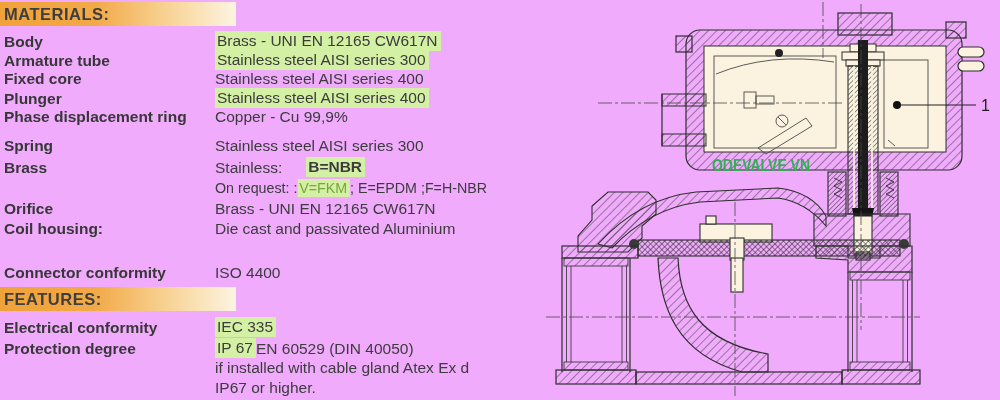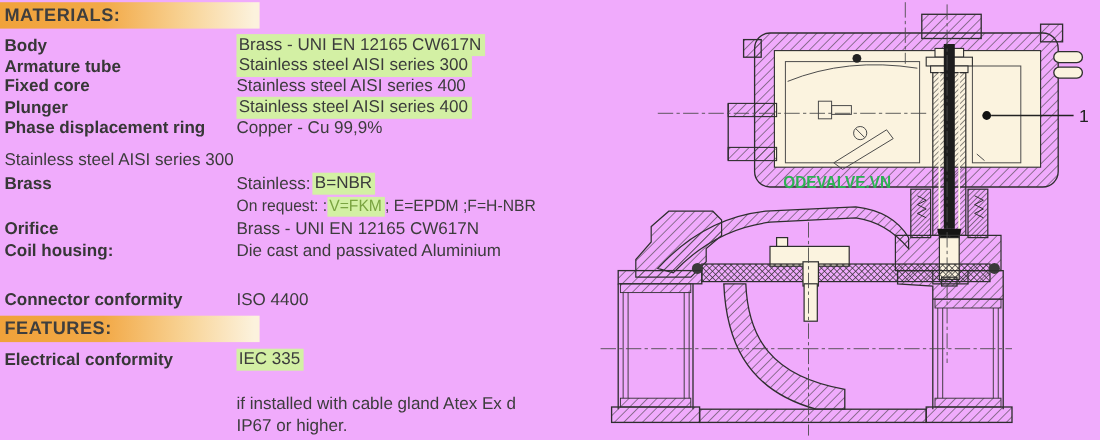--- a/index.html
+++ b/index.html
@@ -20,21 +20,21 @@
   }
   .band-materials{top:2px;}
   .band-features{top:287px;}
   .row{position:absolute;left:4px;right:0;display:flex;align-items:center;
        font-size:15.5px;line-height:19px;white-space:nowrap;}
   .row .lbl{width:211px;flex:0 0 211px;font-weight:bold;color:#373737;}
   .row .val{color:#3c3c3c;}
   .hl{background:#d3f0a4;padding:0 3px 1px 2px;}
   .green{color:#7aa441;}
   .hl-dark{color:#59664d;}
-  .gap-std{margin-left:2px;}
+  .gap-std{margin-left:24px;font-weight:bold;}
   .condensed{transform:scaleX(.95);transform-origin:left center;font-size:15px;}
   
   .r0{top:31px}.r1{top:50px}.r2{top:69px}.r3{top:88px}.r4{top:107px}
   .r5{top:136px}.r6{top:157px}.r7{top:178px}.r8{top:199px}.r9{top:219px}
   .r10{top:263px}
   .f0{top:317px}.f1{top:338px}.f2{top:358px}.f3{top:378px}
   
   .drawing{position:absolute;left:540px;top:0;width:460px;height:400px;}
 </style>
 </head>
@@ -62,20 +62,21 @@
     </div>
     <div class="row r3">
       <span class="lbl">Plunger</span>
       <span class="val hl green">Stainless steel AISI series 400</span>
     </div>
     <div class="row r4">
       <span class="lbl">Phase displacement ring</span>
       <span class="val">Copper - Cu 99,9%</span>
     </div>
     <div class="row r5">
+      <span class="lbl">Spring</span>
       <span class="val">Stainless steel AISI series 300</span>
     </div>
     <div class="row r6">
       <span class="lbl">Brass</span>
       <span class="val">Stainless:</span>
       <span class="val hl green gap-std">B=NBR</span>
     </div>
     <div class="row r7">
       <span class="lbl"></span>
       <span class="val condensed"><span>On request: :</span><span class="hl green">V=FKM</span><span>; E=EPDM ;F=H-NBR</span></span>
@@ -93,20 +94,25 @@
       <span class="val">ISO 4400</span>
     </div>
 
     <div class="band band-features">
       <span>FEATURES:</span>
     </div>
 
     <div class="row f0">
       <span class="lbl">Electrical conformity</span>
       <span class="val hl green">IEC 335</span>
+    </div>
+    <div class="row f1">
+      <span class="lbl">Protection degree</span>
+      <span class="val hl green">IP 67</span>
+      <span class="val"> EN 60529 (DIN 40050)</span>
     </div>
     <div class="row f2">
       <span class="lbl"></span>
       <span class="val">if installed with cable gland Atex Ex d</span>
     </div>
     <div class="row f3">
       <span class="lbl"></span>
       <span class="val">IP67 or higher.</span>
     </div>
   </div>

